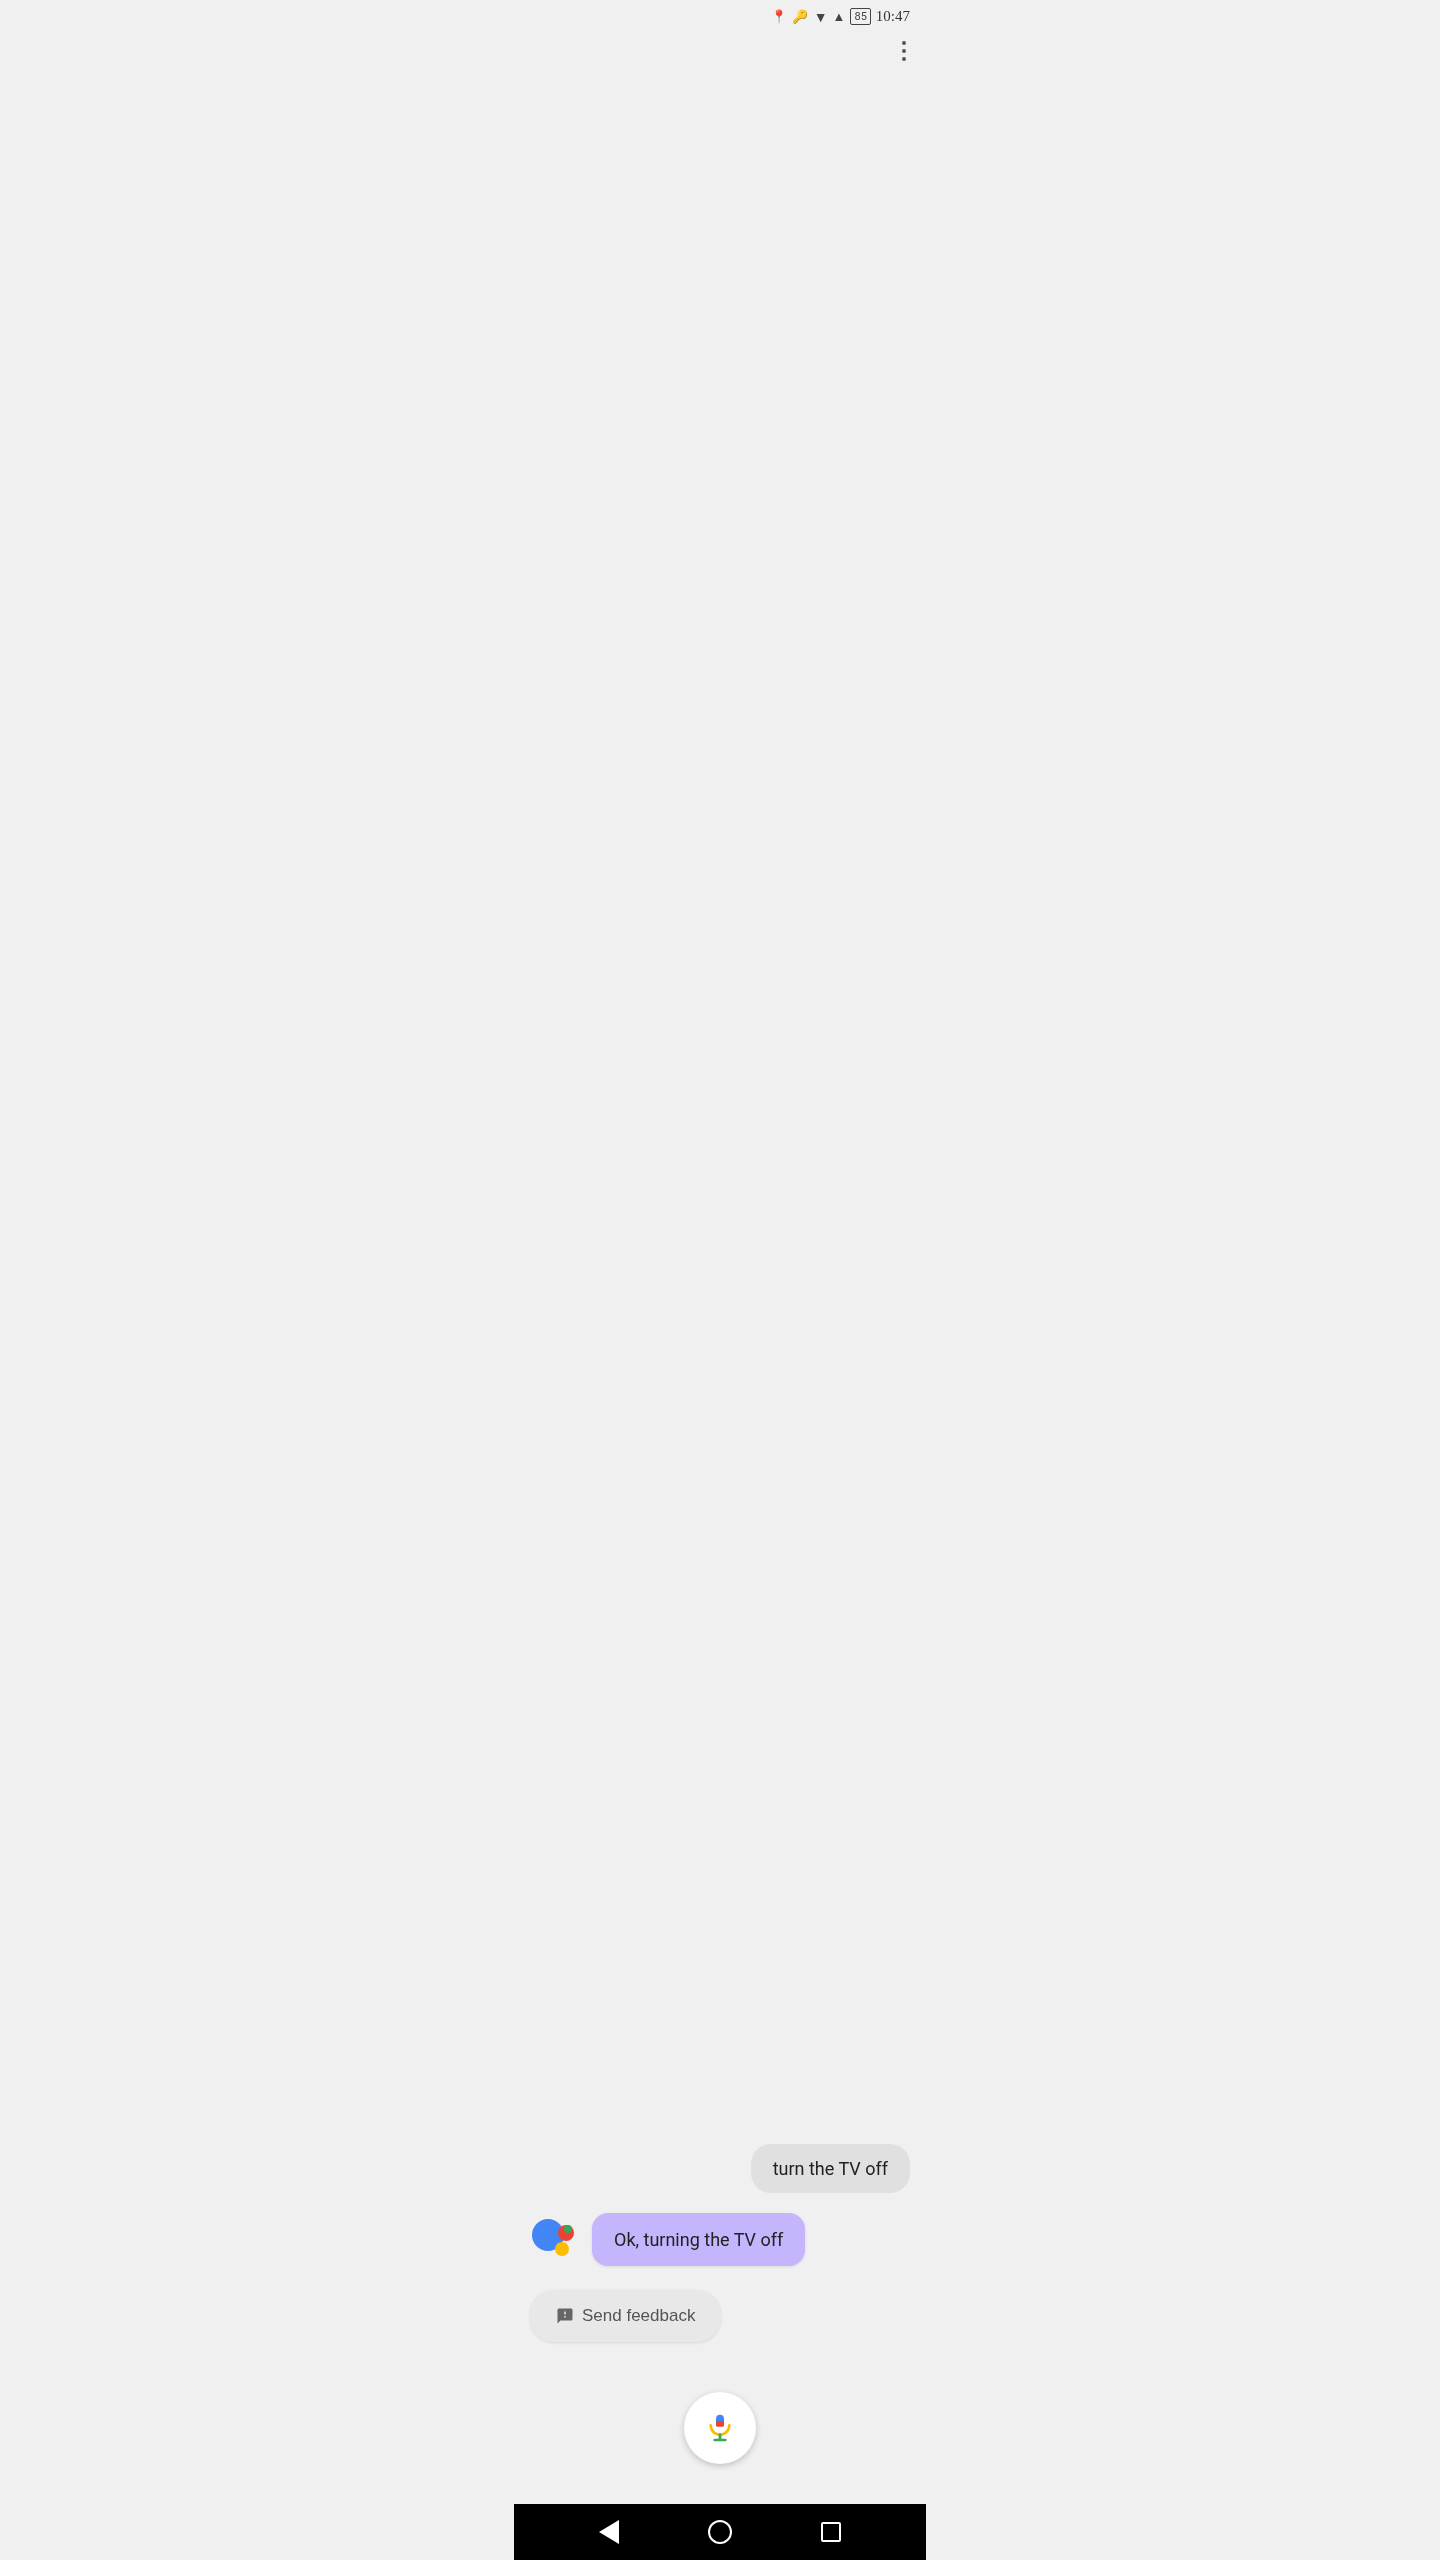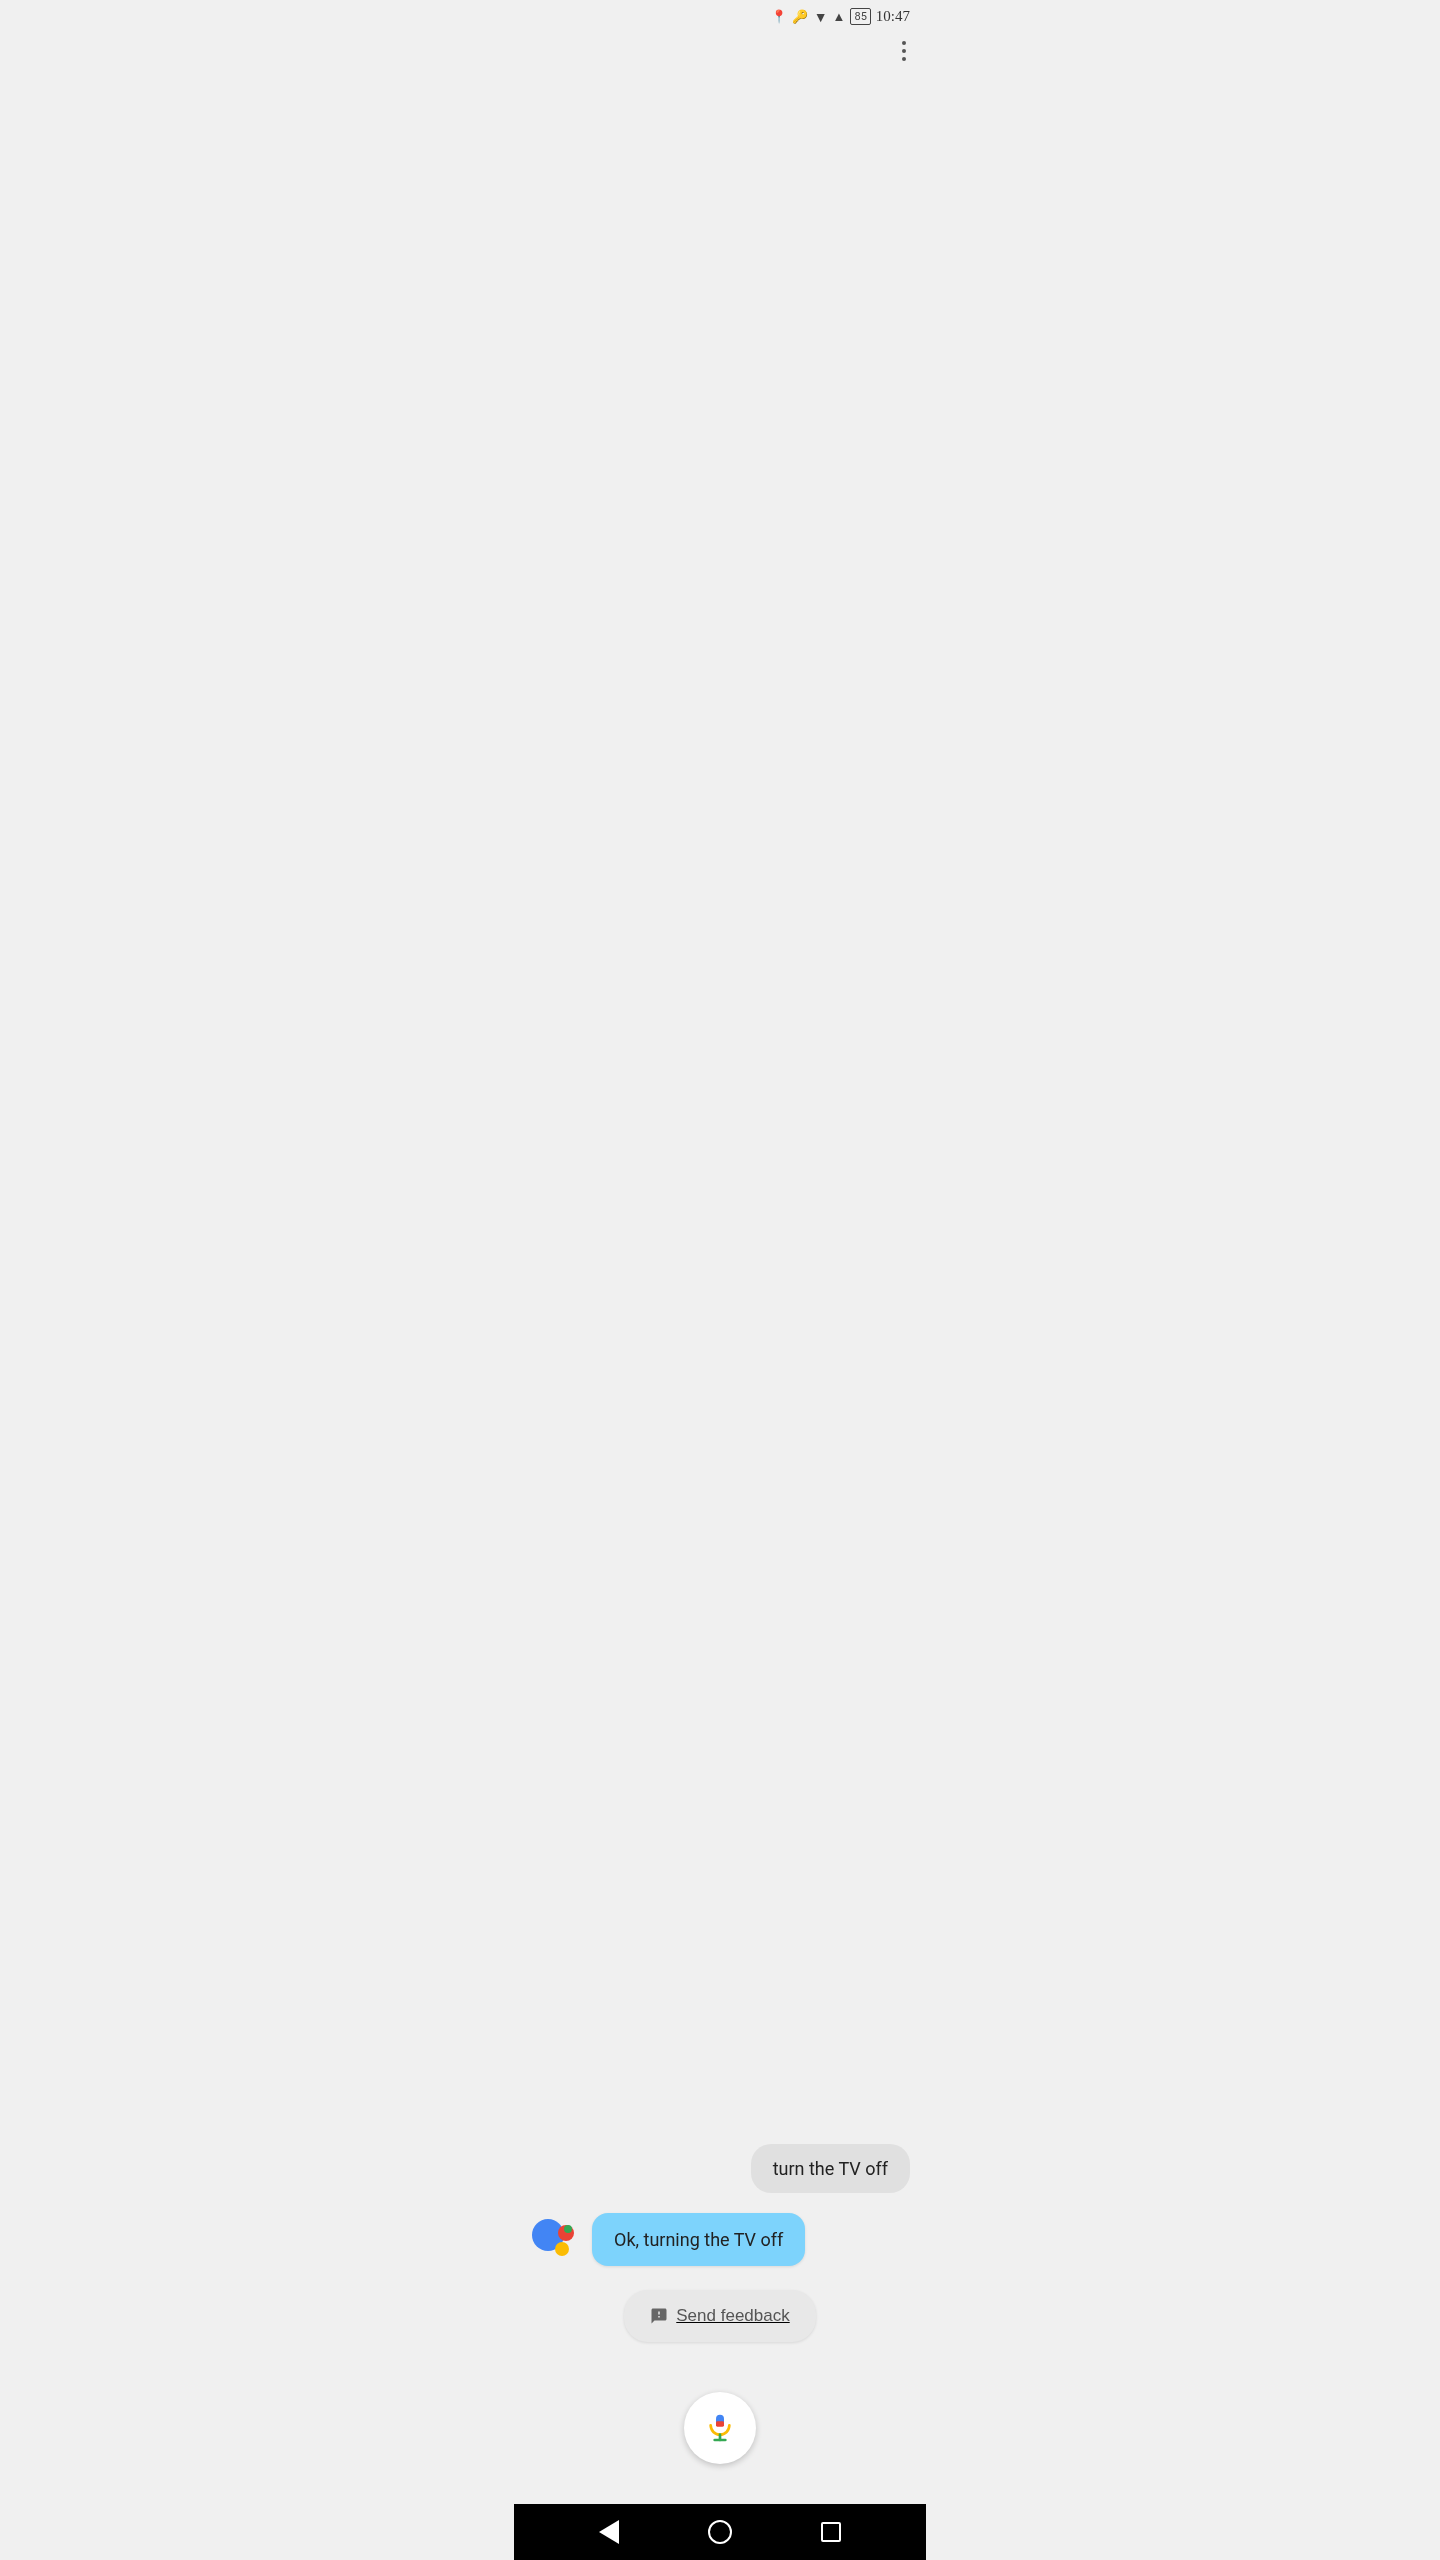--- a/index.html
+++ b/index.html
@@ -120,35 +120,34 @@
       flex-shrink: 0;
       position: relative;
     }
 
     .assistant-logo svg {
       width: 52px;
       height: 52px;
     }
 
     .assistant-bubble {
-      background: #7dd3fc;
+      background: #c4b5fd;
       border-radius: 16px;
       padding: 16px 22px;
       font-size: 18px;
       color: #222;
       box-shadow: 0 1px 3px rgba(0,0,0,0.1);
       max-width: 75%;
     }
 
     
     .feedback-area {
       display: flex;
-      justify-content: center;
+      justify-content: flex-start;
       margin-top: 4px;
-      text-decoration: underline;
     }
 
     .feedback-button {
       display: flex;
       align-items: center;
       gap: 8px;
       background: #e8e8e8;
       border: none;
       border-radius: 24px;
       padding: 16px 26px;

